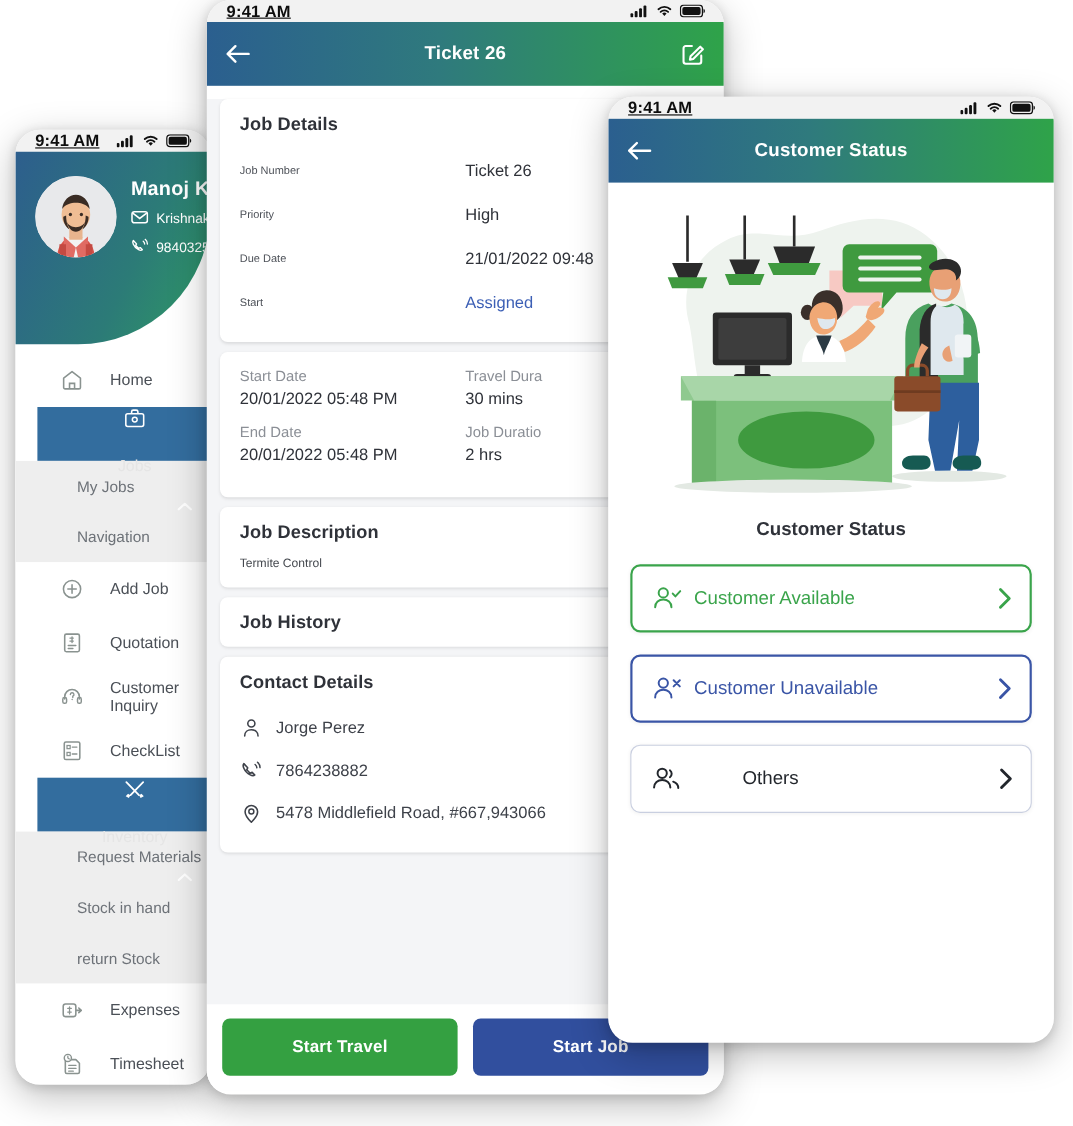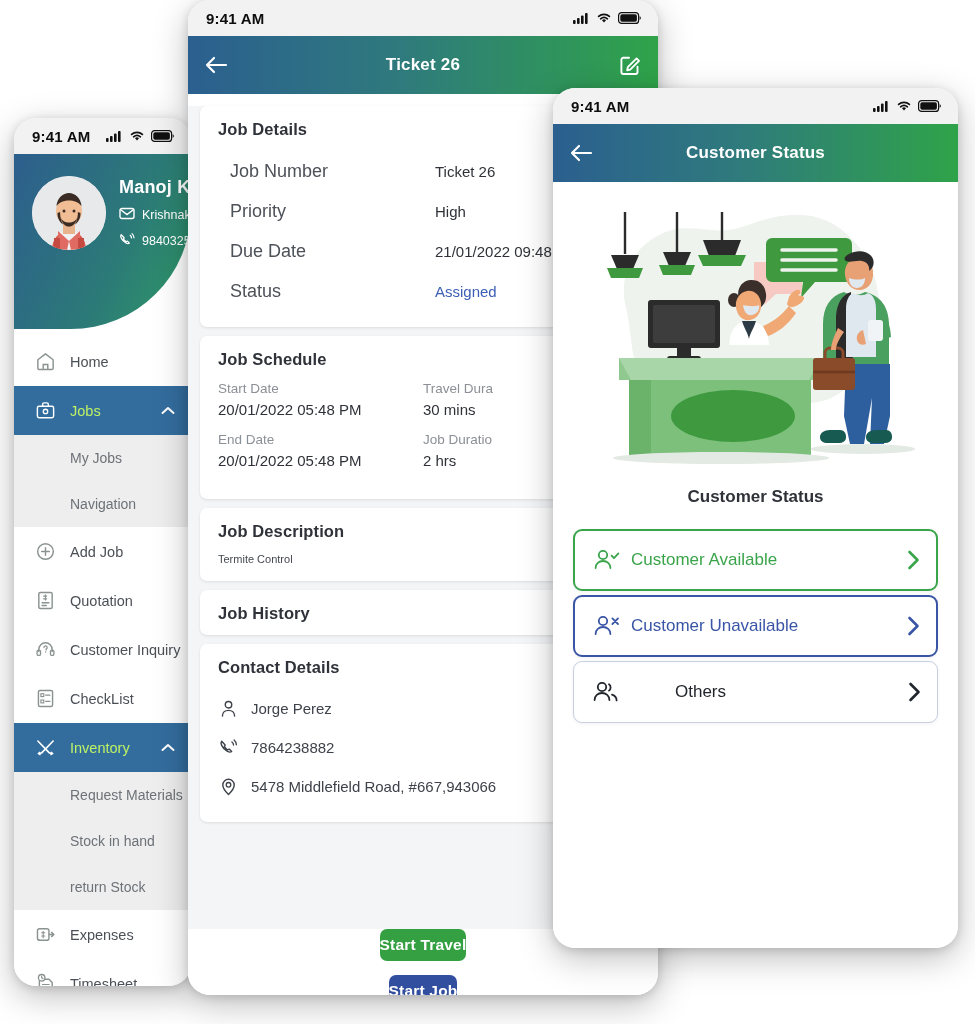--- a/index.html
+++ b/index.html
@@ -13,23 +13,24 @@
 
   
   .phone {
     position: absolute;
     background: #ffffff;
     border-radius: 22px;
     overflow: hidden;
     box-shadow: 0 10px 34px rgba(0,0,0,.26), 0 2px 10px rgba(0,0,0,.14);
   }
   .statusbar {
-    height: 36px; background: #f2f2f2;
+    height: 20px; background: #f2f2f2;
     display: flex; align-items: center; justify-content: space-between;
     padding: 0 16px 0 18px;
+    text-decoration: underline;
   }
   .statusbar .clock { font-size: 15px; font-weight: bold; color: #0d0d0d; letter-spacing: .2px; }
   .sb-icons { display: flex; align-items: center; gap: 6px; }
   .sb-icons svg { display: block; }
 
   .appbar {
     height: 58px;
     background: linear-gradient(90deg, #2b5f8f 0%, #2f7a7d 45%, #2fa349 100%);
     display: flex; align-items: center; padding: 0 16px;
     position: relative;
@@ -54,81 +55,81 @@
   .avatar {
     width: 74px; height: 74px; border-radius: 50%;
     background: #e9eaec; flex: 0 0 74px; overflow: hidden; position: relative;
   }
   .profile-text { margin-left: 13px; color: #fff; white-space: nowrap; }
   .profile-name { font-size: 18px; font-weight: bold; letter-spacing: .2px; }
   .profile-line { display: flex; align-items: center; gap: 7px; margin-top: 9px; font-size: 12.5px; }
 
   .menu { background: #fff; padding-top: 8px; }
   .menu-item {
-    display: flex; align-items: center; gap: 14px;
+    display: flex; align-items: center; gap: 24px;
     height: 49px; padding: 0 0 0 20px; cursor: pointer;
-    color: #4b5057; font-size: 14.5px;
+    color: #4b5057; font-size: 14.5px; margin-left: 20px;
   }
   .menu-item .mi-icon { width: 22px; display: flex; justify-content: center; flex: 0 0 22px; }
-  .menu-item.active { background: #336d9e; color: #bef264; }
+  .menu-item.active { background: #336d9e; color: #e5e5e5; flex-direction: column; }
   .menu-item .chev { margin-left: auto; margin-right: 16px; display: flex; }
   .submenu { background: #eeeeee; }
   .submenu .sub-item {
     height: 46px; display: flex; align-items: center;
     padding-left: 56px; font-size: 14px; color: #6d7278; cursor: pointer;
   }
 
   
   #phone-mid { left: 188px; top: 0px; width: 470px; height: 995px; }
   .mid-body { background: #f4f5f7; height: 901px; position: relative; }
   .card {
     background: #fff; border-radius: 7px; margin: 0 12px 9px 12px;
     box-shadow: 0 1px 3px rgba(0,0,0,.10);
     padding: 14px 18px 16px 18px;
   }
   .card:first-child { margin-top: 12px; }
   .card-title { font-size: 16.5px; font-weight: bold; color: #2f3239; margin-bottom: 12px; letter-spacing: .1px; }
   .kv-row { display: flex; align-items: center; height: 40px; }
-  .kv-key { flex: 0 0 205px; font-size: 18px; color: #4d5158; margin-left: 12px; }
+  .kv-key { flex: 0 0 205px; font-size: 10px; color: #4d5158; }
   .kv-val { font-size: 15px; color: #2f3239; }
   .kv-val.link { color: #3c5fb5; }
 
   .sched-grid { display: flex; justify-content: flex-end; }
   .sched-col { flex: 1; }
   .sched-pair { margin-bottom: 14px; }
   .sched-label { font-size: 13.5px; color: #8b8f96; margin-bottom: 5px; }
   .sched-value { font-size: 15px; color: #2f3239; }
   .desc-text { font-size: 11px; color: #45494f; }
 
   .contact-row { display: flex; align-items: center; gap: 13px; height: 39px; font-size: 15px; color: #3e424a; }
   .contact-row .ci { width: 20px; flex: 0 0 20px; display: flex; justify-content: center; }
 
   .mid-footer {
     position: absolute; left: 0; right: 0; bottom: 0; height: 78px;
-    background: #fff; display: flex; align-items: center; gap: 14px; padding: 0 14px; flex-direction: column;
+    background: #fff; display: flex; align-items: center; gap: 14px; padding: 0 14px;
   }
   .btn-lg {
     flex: 1; height: 52px; border: none; border-radius: 7px; cursor: pointer;
     color: #fff; font-size: 15.5px; font-weight: bold;
     font-family: "Liberation Sans", sans-serif; letter-spacing: .2px;
   }
   .btn-green { background: #34a041; }
   .btn-blue { background: #314f9e; text-align: center; }
 
   
   #phone-right { left: 553px; top: 88px; width: 405px; height: 860px; }
   .right-body { background: #fff; height: 766px; padding: 0 20px; }
   .illus-wrap { padding: 18px 0 4px 0; display: flex; justify-content: center; }
   .section-head {
     text-align: center; font-size: 17px; font-weight: bold;
     color: #2f3239; margin: 18px 0 22px 0;
   }
   .opt {
     display: flex; align-items: center; height: 62px;
-    border-radius: 9px; margin-bottom: 4px; padding: 0 16px 0 18px;
+    border-radius: 9px; margin-bottom: 20px; padding: 0 16px 0 18px;
     background: #fff; cursor: pointer;
   }
   .opt .oi { flex: 0 0 30px; display: flex; align-items: center; }
   .opt .olabel { font-size: 17px; margin-left: 8px; }
   .opt .arr { margin-left: auto; display: flex; }
   .opt-green { border: 2px solid #3aa44b; box-shadow: 0 1px 4px rgba(0,0,0,.06); }
   .opt-green .olabel { color: #3aa44b; }
   .opt-blue { border: 2px solid #3a55a6; box-shadow: 0 1px 4px rgba(0,0,0,.06); }
   .opt-blue .olabel { color: #3a55a6; }
   .opt-plain { border: 1.5px solid #c9cfe0; box-shadow: 0 1px 4px rgba(0,0,0,.06); gap: 45px; }
@@ -402,27 +403,26 @@
         </div>
         <div class="kv-row">
           <span class="kv-key">Priority</span>
           <span class="kv-val">High</span>
         </div>
         <div class="kv-row">
           <span class="kv-key">Due Date</span>
           <span class="kv-val">21/01/2022 09:48</span>
         </div>
         <div class="kv-row">
-          <span class="kv-key">Status</span>
+          <span class="kv-key">Start</span>
           <span class="kv-val link">Assigned</span>
         </div>
       </div>
 
       <div class="card">
-        <div class="card-title">Job Schedule</div>
         <div class="sched-grid">
           <div class="sched-col">
             <div class="sched-pair">
               <div class="sched-label">Start Date</div>
               <div class="sched-value">20/01/2022 05:48 PM</div>
             </div>
             <div class="sched-pair">
               <div class="sched-label">End Date</div>
               <div class="sched-value">20/01/2022 05:48 PM</div>
             </div>

